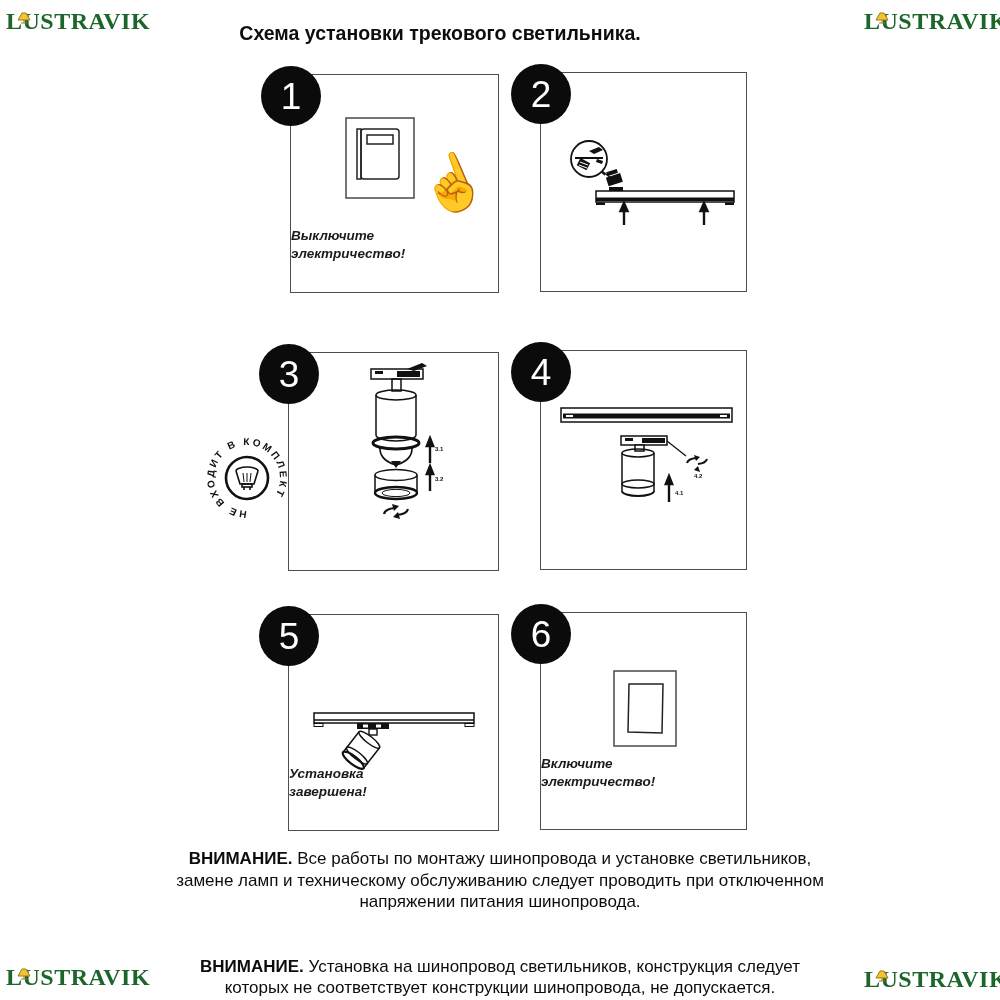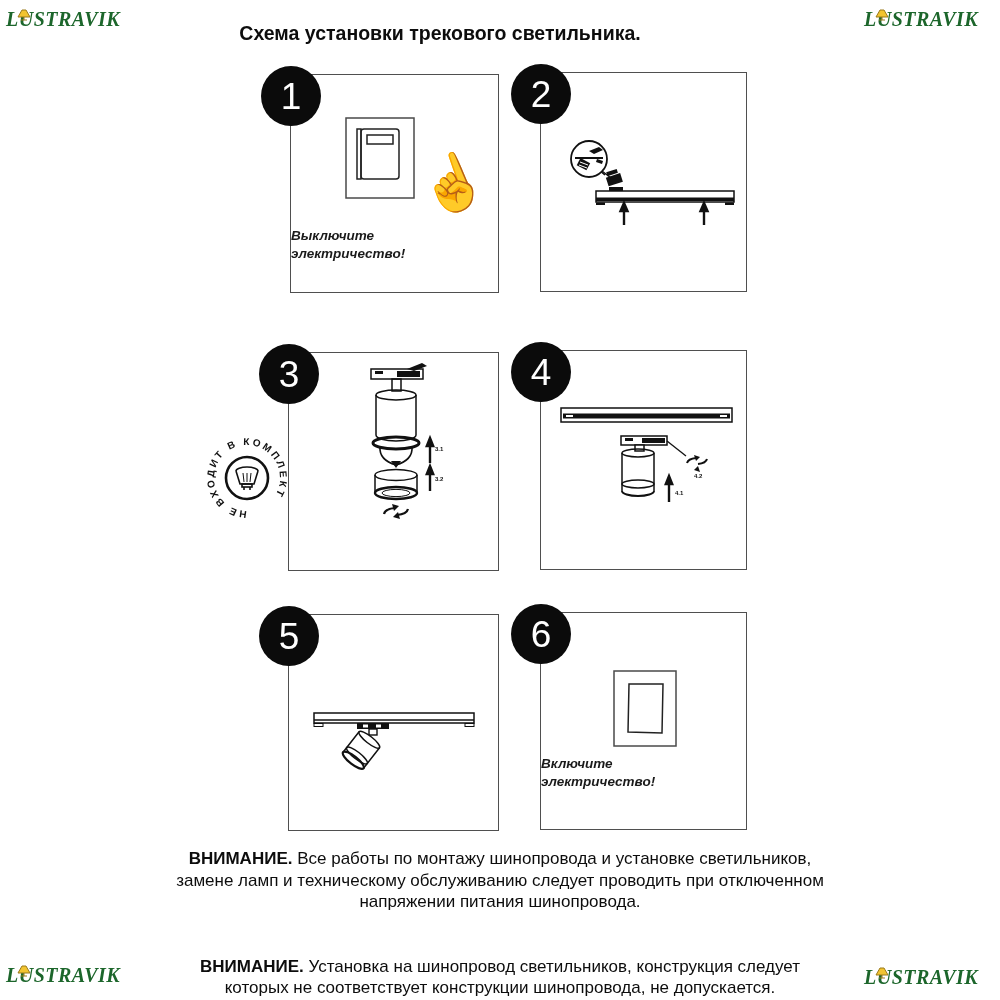--- a/index.html
+++ b/index.html
@@ -1,21 +1,21 @@
 <!DOCTYPE html>
 <html><head>
 <meta charset="utf-8">
 <style>
   html,body{margin:0;padding:0;}
   body{width:1000px;height:1000px;position:relative;background:#ffffff;
        font-family:"Liberation Sans",sans-serif;color:#111;overflow:hidden;}
 
   
   .logo{position:absolute;font-family:"Liberation Serif",serif;font-weight:bold;
-        font-size:20px;color:#1c662b;letter-spacing:.5px;white-space:nowrap;font-style:italic;}
+        font-size:24px;color:#1c662b;letter-spacing:.5px;white-space:nowrap;}
   .logo .lamp{position:absolute;left:11px;top:-3px;}
 
   
   .title{position:absolute;top:22px;left:0;width:880px;text-align:center;
          font-size:19.5px;font-weight:bold;color:#0d0d0d;}
 
   
   .box{position:absolute;background:#fff;border:1.5px solid #4f4f4f;}
   .num{position:absolute;left:-30px;top:-9px;width:60px;height:60px;border-radius:50%;
        background:#0b0b0b;color:#fff;display:flex;align-items:center;justify-content:center;
@@ -252,20 +252,24 @@
     <rect x="87" y="109.5" width="5" height="3" fill="#fff"></rect>
     <rect x="80" y="114" width="8" height="6" stroke="#111" fill="#fff" stroke-width="1.4"></rect>
 
     <g transform="rotate(38 84 120)" stroke="#111" fill="#fff" stroke-width="1.5">
       <ellipse cx="84" cy="126" rx="13" ry="3.5"></ellipse>
       <path d="M71,126 v26 M97,126 v26" fill="none"></path>
       <ellipse cx="84" cy="146" rx="13" ry="3.5" fill="none"></ellipse>
       <ellipse cx="84" cy="152" rx="13" ry="4" fill="none" stroke-width="2.2"></ellipse>
     </g>
   </svg>
+  <div class="caption" style="top:150px;">
+    <span>Установка</span>
+    <span>завершена!</span>
+  </div>
 </div>
 
 <div class="box" style="left:540px;top:612px;width:205px;height:216px;">
   <div class="num">6</div>
   <svg class="art" viewBox="0 0 205 216">
     <rect x="73" y="58" width="62" height="75" stroke="#4a4a4a" fill="none" stroke-width="1.5"></rect>
     <path d="M88,71 L122,71 L121,120 L87,119 Z" stroke="#222" fill="none" stroke-width="1.5"></path>
   </svg>
   <div class="caption" style="top:142px;">
     <span>Включите</span>

